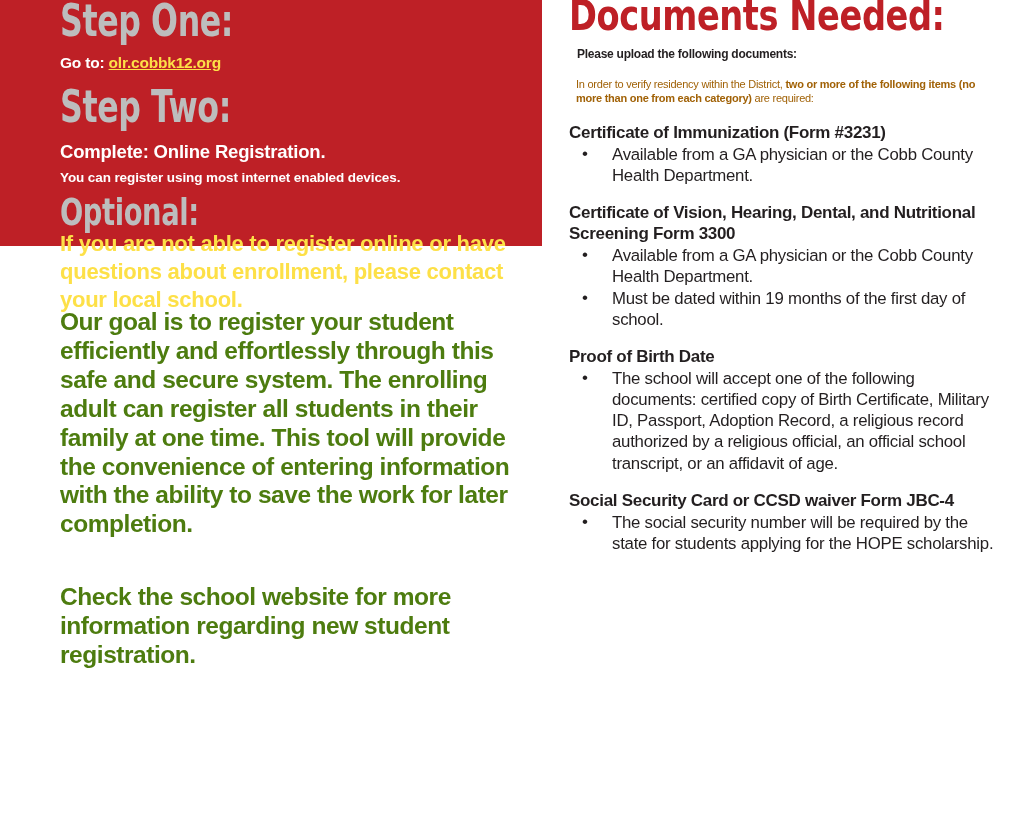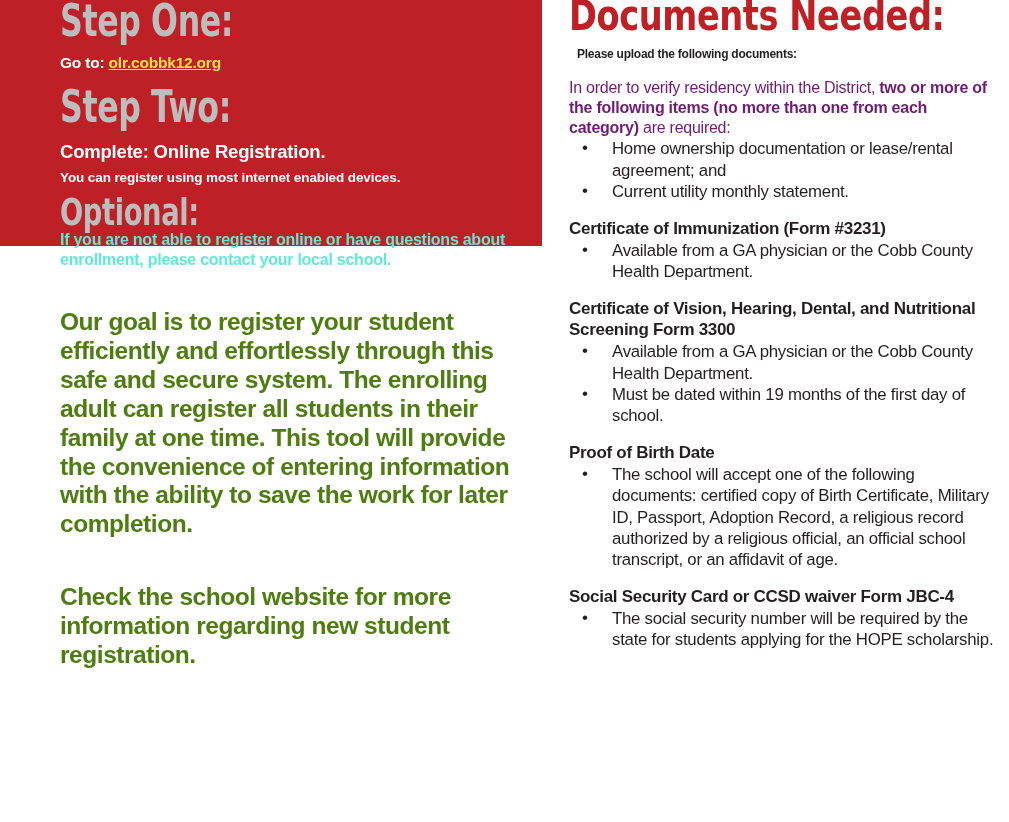--- a/index.html
+++ b/index.html
@@ -82,23 +82,23 @@
     top: 170px;
     font-size: 13.5px;
     letter-spacing: -0.1px;
   }
 
   #optional-body {
     position: absolute;
     left: 60px;
     top: 230px;
     width: 470px;
-    color: #5eead4;
-    font-weight: bold;
-    font-size: 16px;
+    color: #fde047;
+    font-weight: bold;
+    font-size: 22px;
     line-height: 1.28;
     letter-spacing: -0.25px;
   }
 
   
   #left-body {
     position: absolute;
     left: 60px;
     top: 308px;
     width: 478px;
@@ -147,25 +147,25 @@
   .doc-title {
     font-size: 17px;
     font-weight: bold;
     letter-spacing: -0.3px;
     line-height: 1.24;
     margin: 0 0 1px 0;
     color: #231f20;
   }
 
   .doc-intro {
-    font-size: 16px;
+    font-size: 11px;
     line-height: 1.26;
     letter-spacing: -0.25px;
-    margin: 0;
-    color: #701a75;
+    margin: 7px;
+    color: #a16207;
   }
   .doc-intro b { font-weight: bold; }
 
   ul.doc-bullets {
     list-style: none;
     margin: 0;
     padding: 0;
   }
   ul.doc-bullets li {
     position: relative;
@@ -216,24 +216,20 @@
 </div>
 
 <div id="right-column">
 
   <div id="documents-needed-heading">Documents Needed:</div>
 
   <div id="please-upload">Please upload the following documents:</div>
 
   <div class="doc-section">
     <p class="doc-intro"><span>In order to verify residency within the District, </span><b>two or more of the following items (no more than one from each category)</b><span> are required:</span></p>
-    <ul class="doc-bullets">
-      <li>Home ownership documentation or lease/rental agreement; and</li>
-      <li>Current utility monthly statement.</li>
-    </ul>
   </div>
 
   <div class="doc-section">
     <div class="doc-title">Certificate of Immunization (Form #3231)</div>
     <ul class="doc-bullets">
       <li>Available from a GA physician or the Cobb County Health Department.</li>
     </ul>
   </div>
 
   <div class="doc-section">

